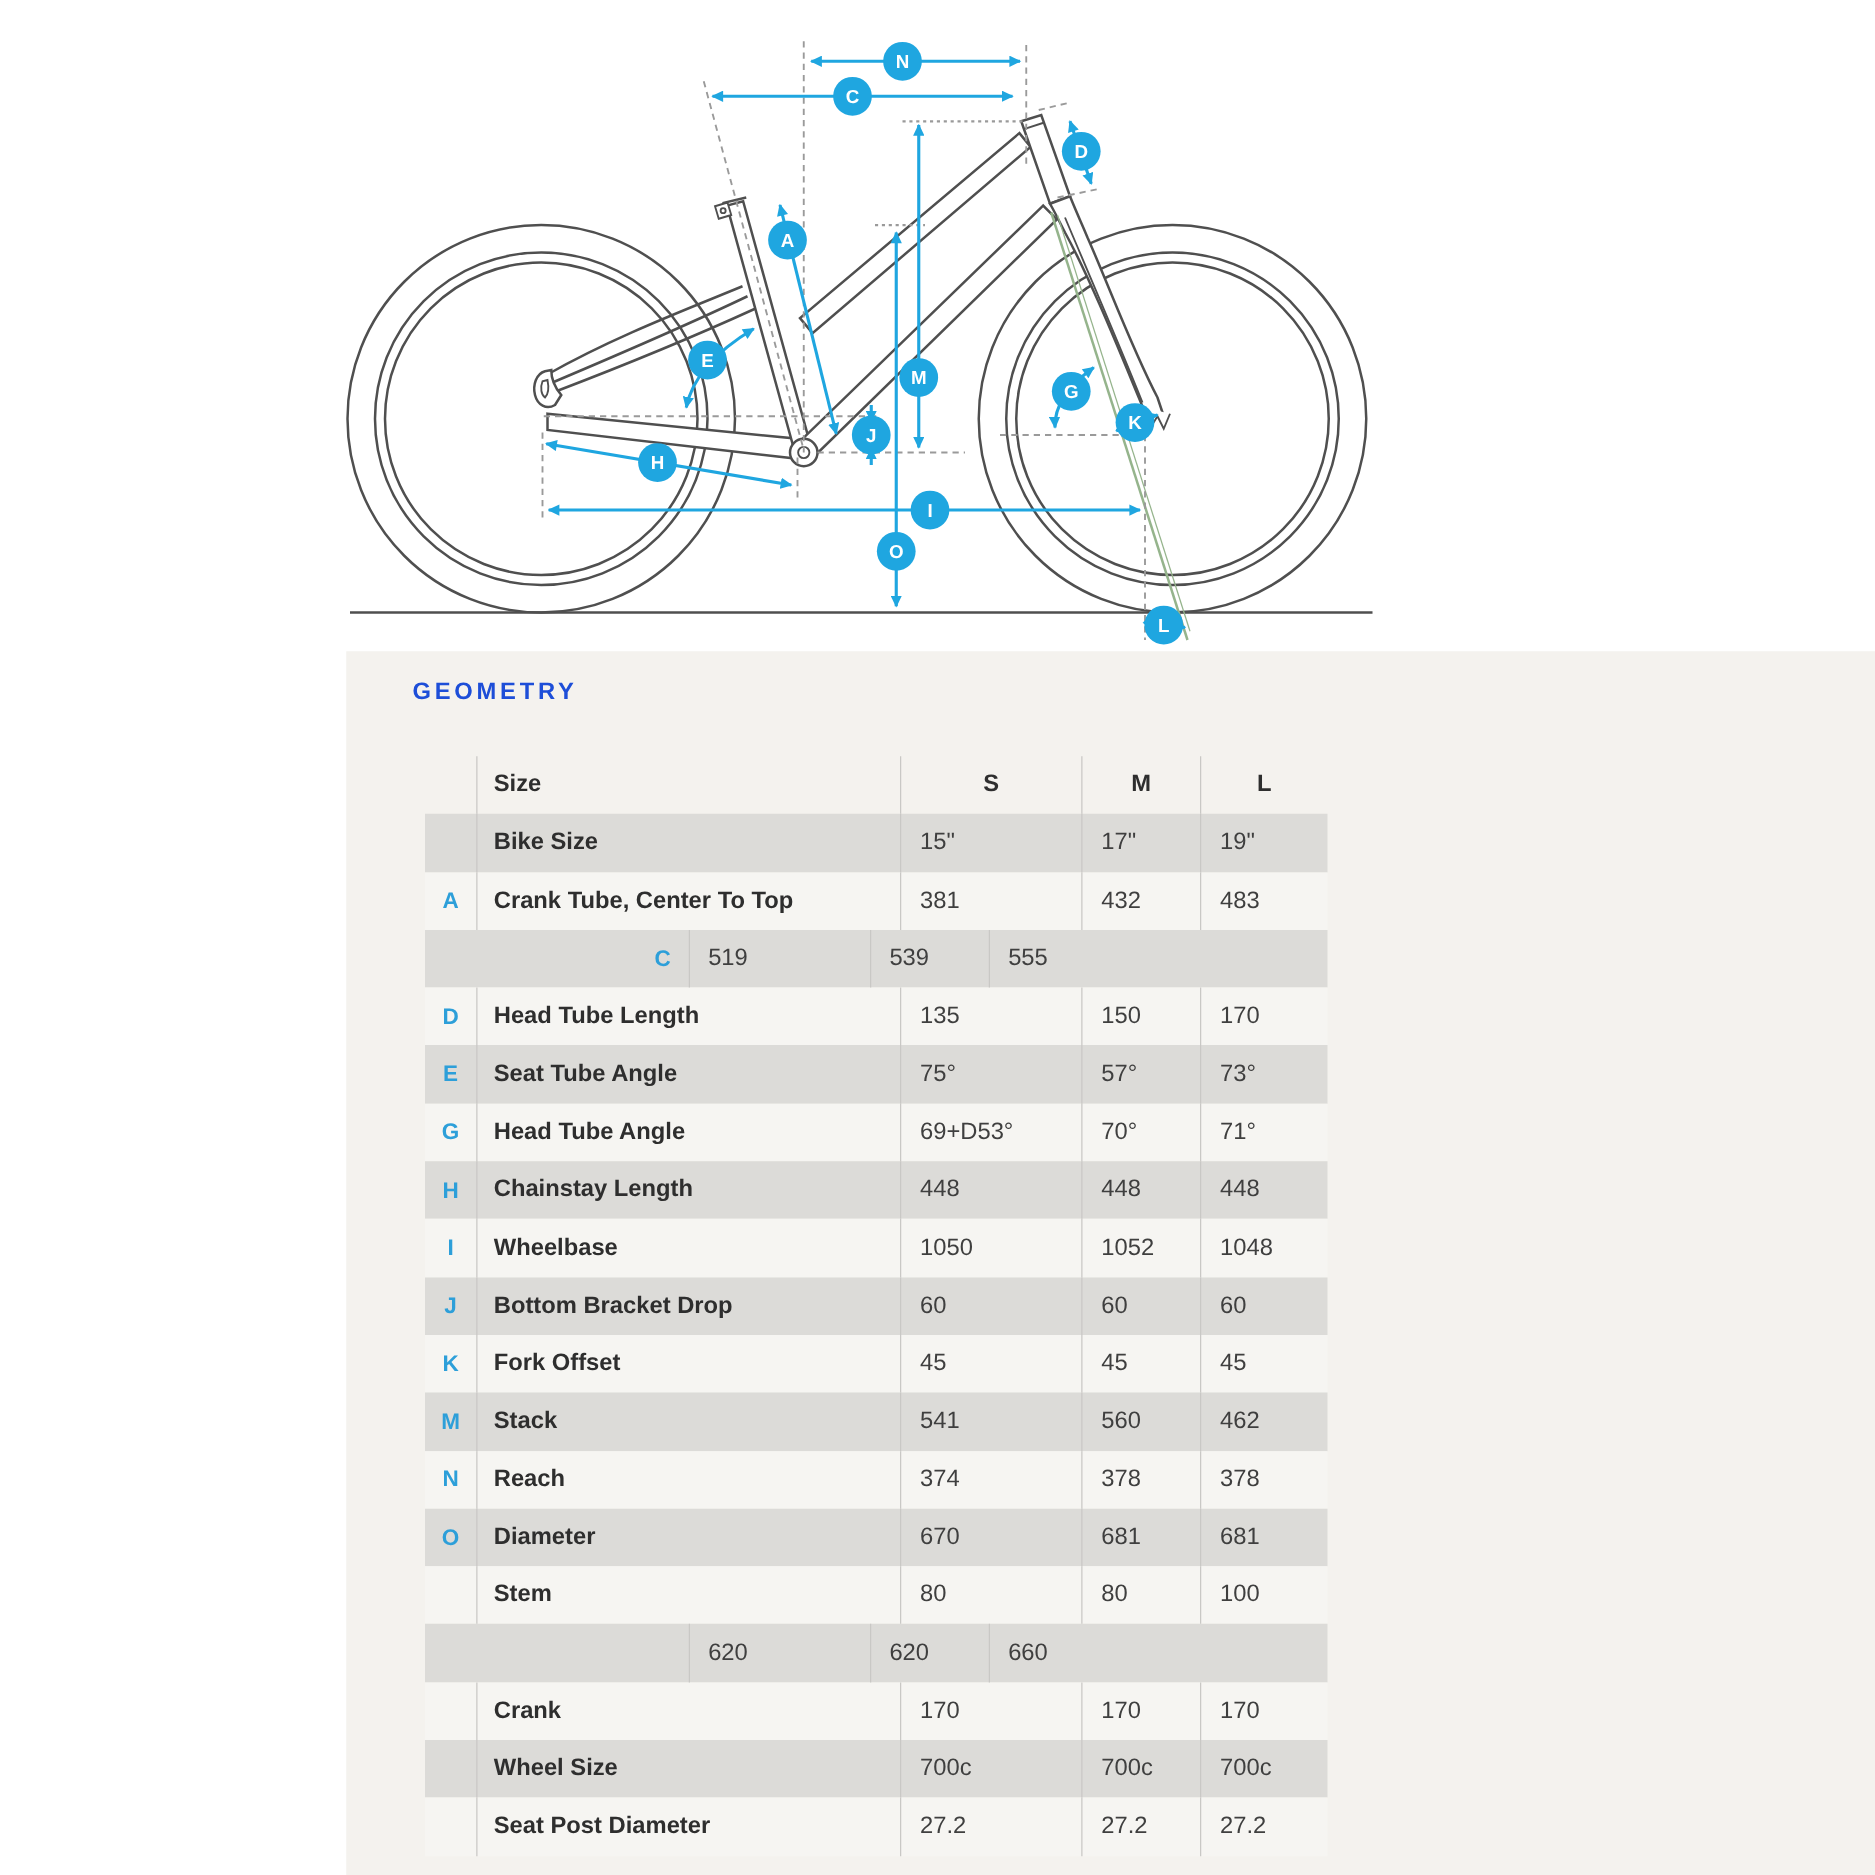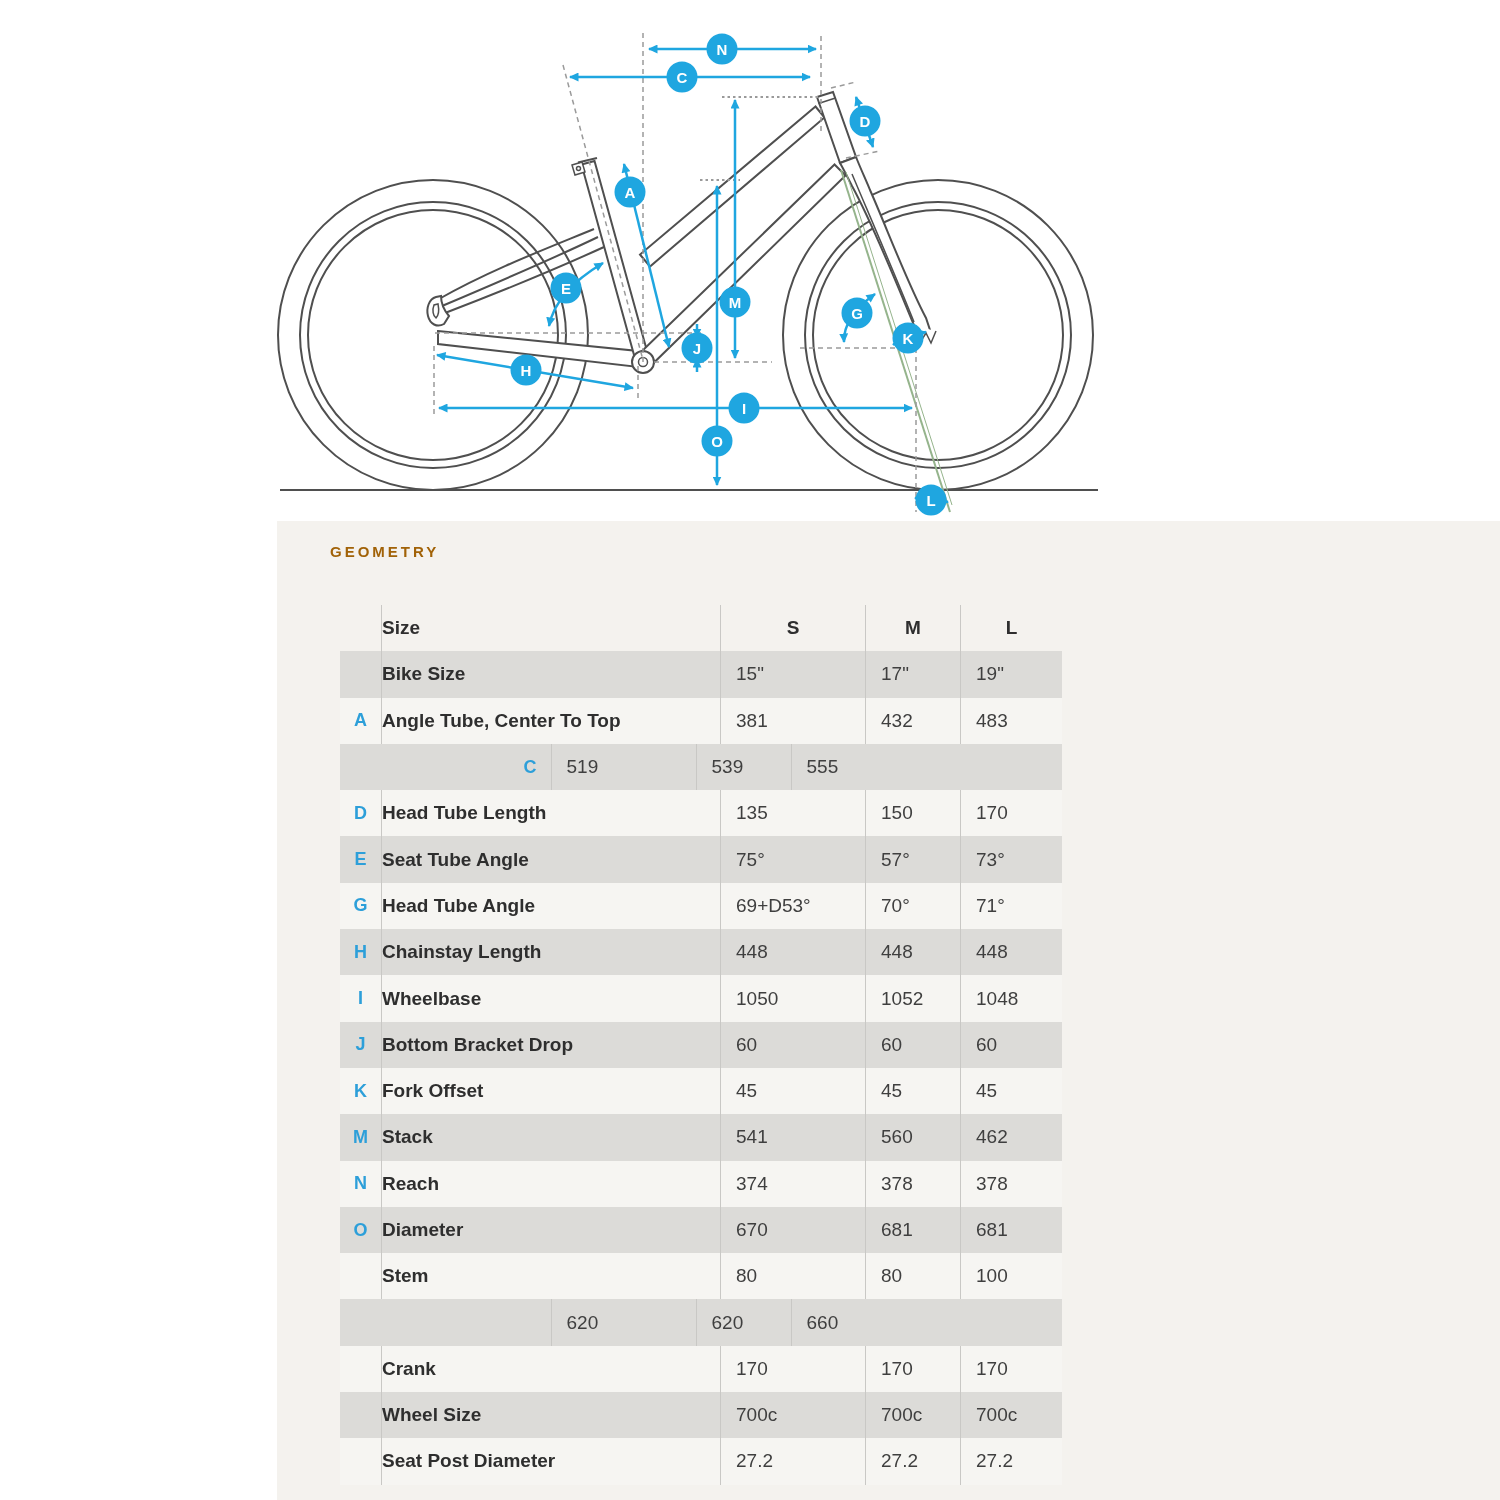--- a/index.html
+++ b/index.html
@@ -15,30 +15,30 @@
     --green:#95b48c;
   }
   html,body{margin:0;padding:0;}
   body{
     width:1500px;height:1500px;position:relative;background:#ffffff;
     font-family:"Liberation Sans", sans-serif;overflow:hidden;
   }
   .bg-panel{position:absolute;left:277px;top:521px;right:0;bottom:0;background:var(--panel);}
   .diagram-wrap{position:absolute;left:0;top:0;width:1500px;height:520px;}
   .section-heading{
-    position:absolute;left:330px;top:543px;font-size:15px;font-weight:700;
-    letter-spacing:3px;color:#a16207;
+    position:absolute;left:330px;top:543px;font-size:19px;font-weight:700;
+    letter-spacing:3px;color:#1d4ed8;
   }
   .geo-table{position:absolute;left:340px;top:605px;width:722px;}
   .trow{display:flex;height:46.3px;align-items:center;box-sizing:border-box;background:var(--rowlight);}
   .trow.header{background:transparent;}
   .trow.striped{background:var(--stripe);justify-content:center;}
   .cell{box-sizing:border-box;height:100%;display:flex;align-items:center;}
   .c-letter{width:41px;justify-content:center;font-weight:700;font-size:18px;color:#2d9fd9;}
-  .c-label{width:339px;border-left:1px solid var(--divider);font-weight:700;font-size:19px;color:var(--ink);}
+  .c-label{width:339px;border-left:1px solid var(--divider);padding-left:13px;font-weight:700;font-size:19px;color:var(--ink);}
   .c-s{width:145px;}
   .c-m{width:95px;}
   .c-l{width:102px;}
   .c-val{border-left:1px solid var(--divider);padding-left:15px;font-size:19px;color:var(--val);}
   .trow.header .c-val{font-weight:700;color:var(--ink);padding-left:0;justify-content:center;}
   .trow.header .c-label{font-size:19px;}
   
   .bike-stroke{stroke:var(--frame);stroke-width:2;fill:none;}
   .bike-fill{stroke:var(--frame);stroke-width:2;fill:#ffffff;}
   .dashline{stroke:var(--dash);stroke-width:1.5;fill:none;stroke-dasharray:5 4;}
@@ -194,21 +194,21 @@
     </div>
     <div class="trow striped">
       <div class="cell c-letter"></div>
       <div class="cell c-label">Bike Size</div>
       <div class="cell c-val c-s">15"</div>
       <div class="cell c-val c-m">17"</div>
       <div class="cell c-val c-l">19"</div>
     </div>
     <div class="trow">
       <div class="cell c-letter">A</div>
-      <div class="cell c-label">Angle Tube, Center To Top</div>
+      <div class="cell c-label">Crank Tube, Center To Top</div>
       <div class="cell c-val c-s">381</div>
       <div class="cell c-val c-m">432</div>
       <div class="cell c-val c-l">483</div>
     </div>
     <div class="trow striped">
       <div class="cell c-letter">C</div>
       <div class="cell c-val c-s">519</div>
       <div class="cell c-val c-m">539</div>
       <div class="cell c-val c-l">555</div>
     </div>

